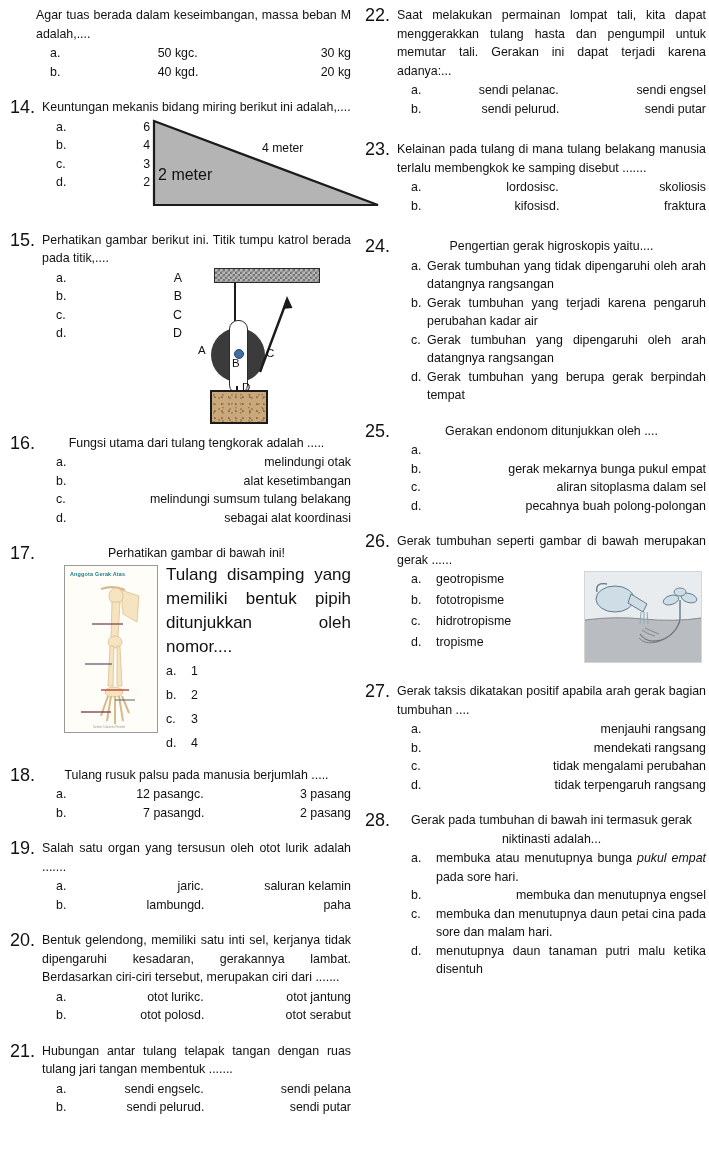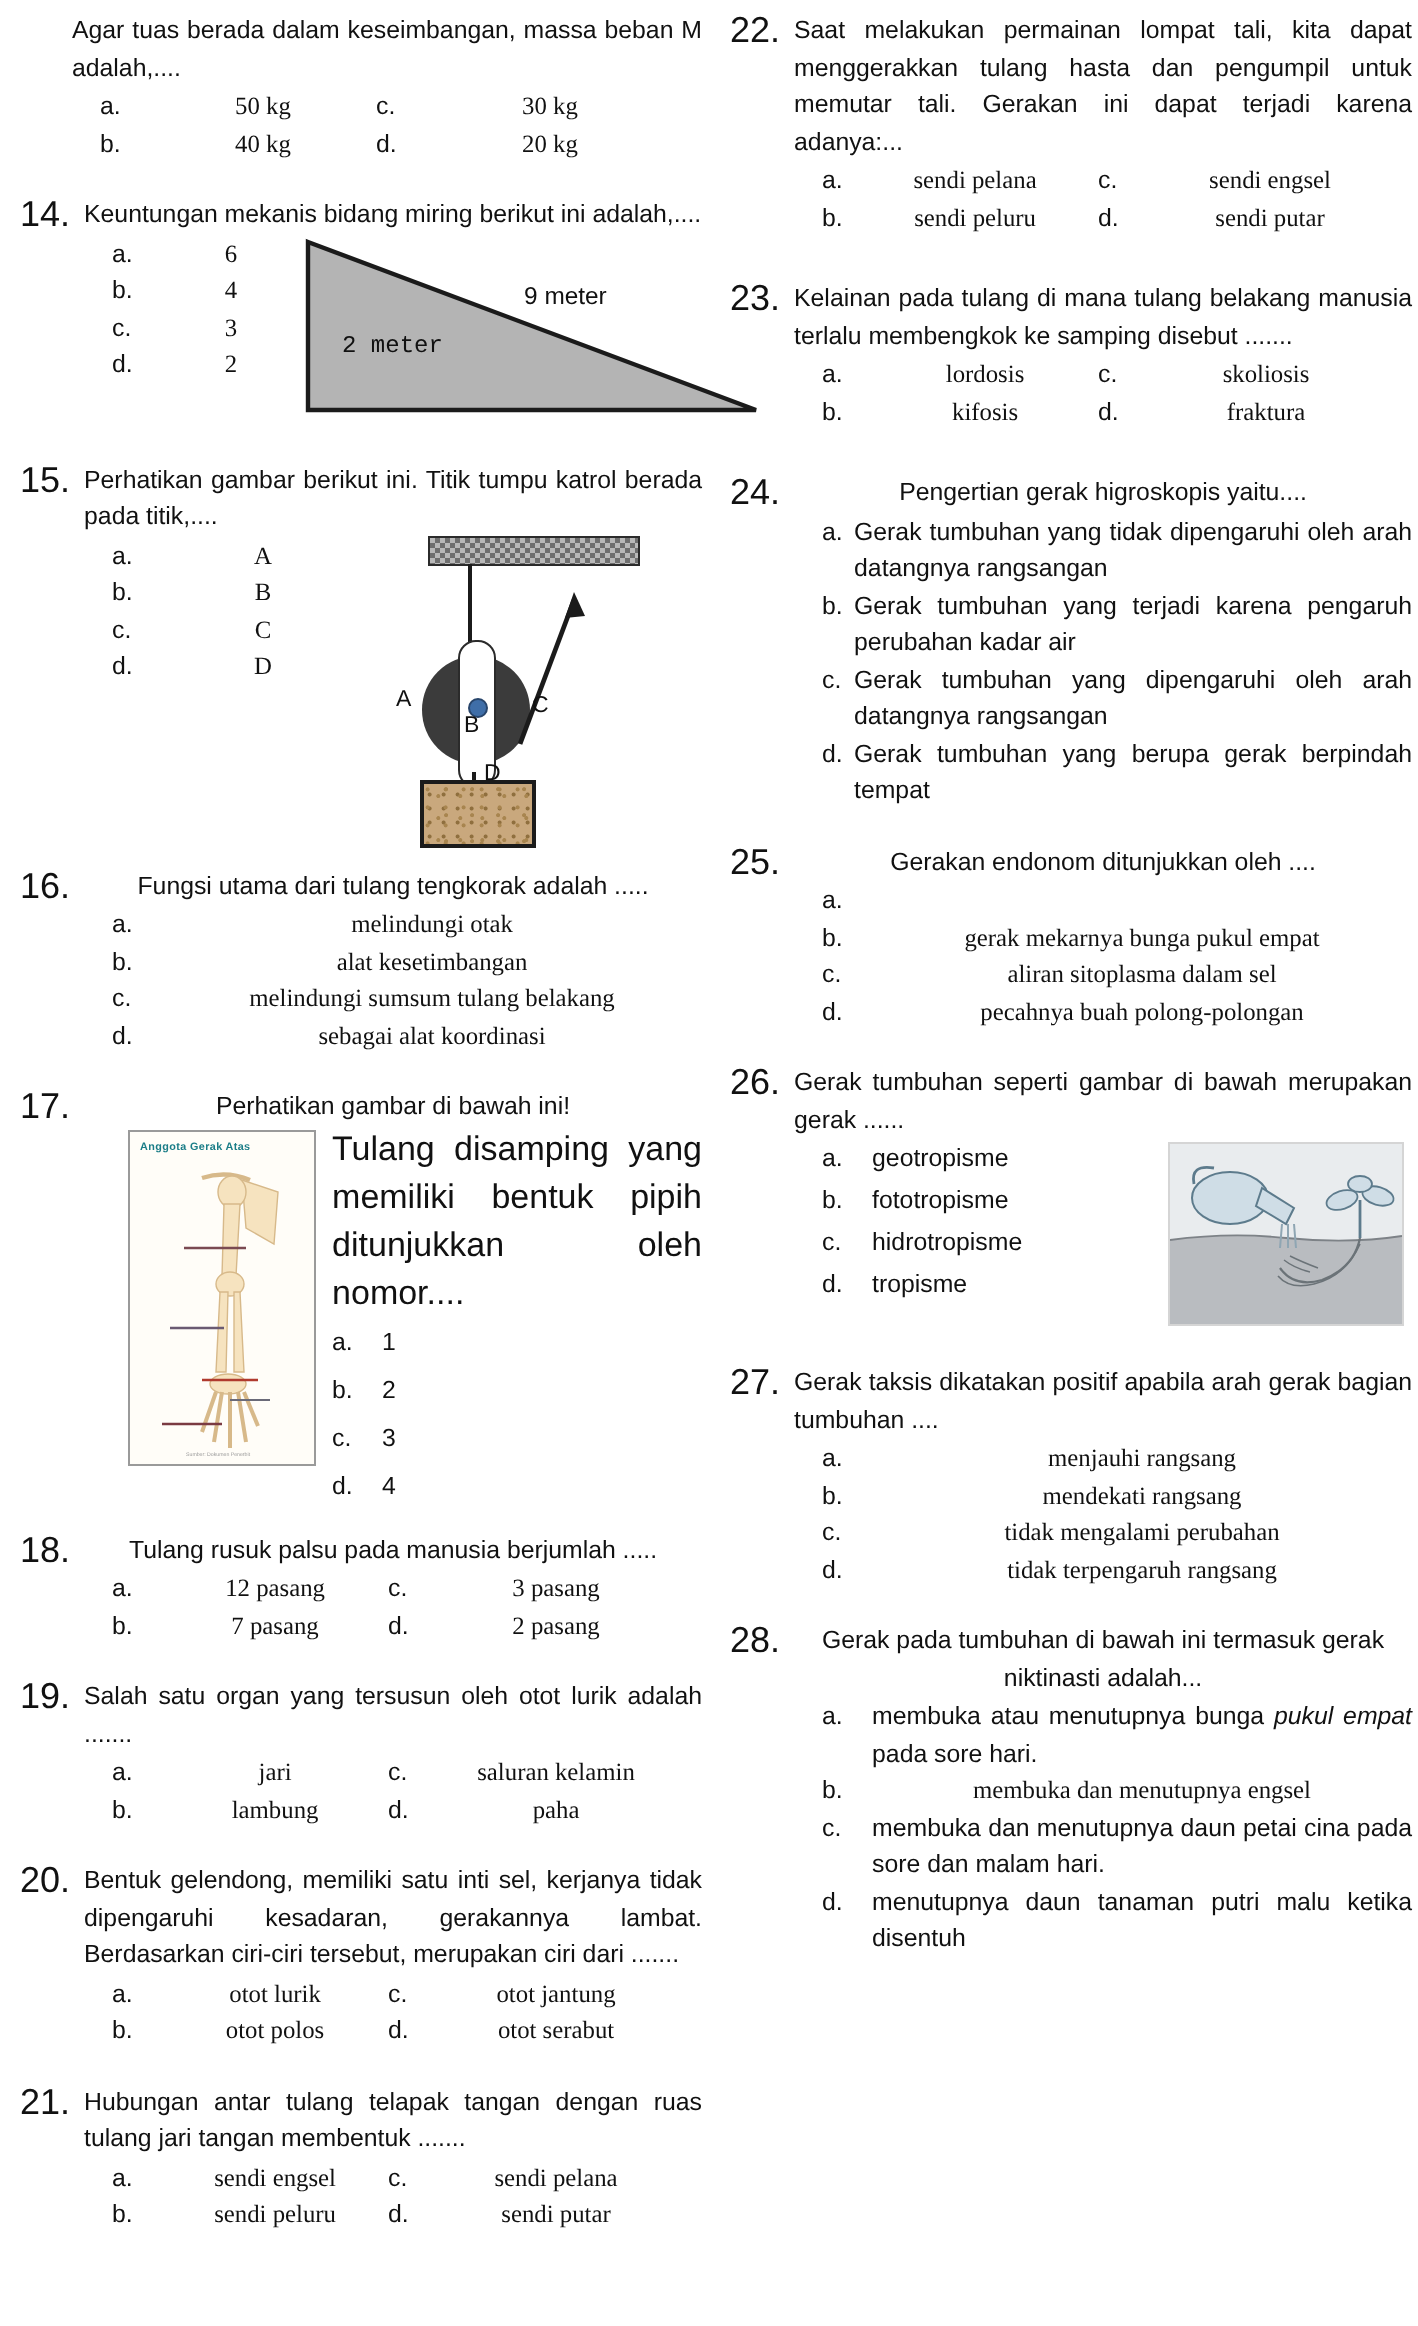--- a/index.html
+++ b/index.html
@@ -76,21 +76,21 @@
   }
   .opt .lt {
     flex: 0 0 auto;
     min-width: 11px;
   }
   .opt.wide .lt { min-width: 25px; }
   .opt .ot {
     flex: 1 1 auto;
     text-align: justify;
   }
-  .opt .ot.nj { text-align: center; font-family: Liberation Serif, serif; }
+  .opt .ot.nj { text-align: right; }
   .opt.tight { padding-left: 14px; }
   .opt.rcol { padding-left: 0; }
 
   .gap-sm { height: 9px; }
   .gap-md { height: 15px; }
   .gap-lg { height: 20px; }
 
   em { }
 
   
@@ -102,24 +102,23 @@
   }
   .fig-incline svg { display: block; }
   .lbl-8m {
     position: absolute;
     left: 112px;
     top: 24px;
     font-size: 12.2px;
   }
   .lbl-2m {
     position: absolute;
-    left: 21px;
+    left: 8px;
     top: 49px;
-    font-size: 12px;
-    font-family: Liberation Mono, monospace;
+    font-size: 16px;
   }
 
   
   .fig-pulley {
     position: relative;
     width: 172px;
     height: 155px;
   }
   .ceiling {
     position: absolute;
@@ -327,21 +326,21 @@
             </div>
             <div class="opt wide">
               <span class="lt">d.</span>
               <span class="ot nj">2</span>
             </div>
           </div>
           <div class="fig-incline">
             <svg width="232" height="92" viewBox="0 0 232 92">
               <polygon points="4,4 228,88 4,88" fill="#b4b4b4" stroke="#1b1b1b" stroke-width="2.2"></polygon>
             </svg>
-            <span class="lbl-8m">9 meter</span>
+            <span class="lbl-8m">4 meter</span>
             <span class="lbl-2m">2 meter</span>
           </div>
         </div>
       </div>
     </div>
 
     <div class="gap-lg"></div>
 
     <div class="q">
       <div class="q-num">15.</div>

